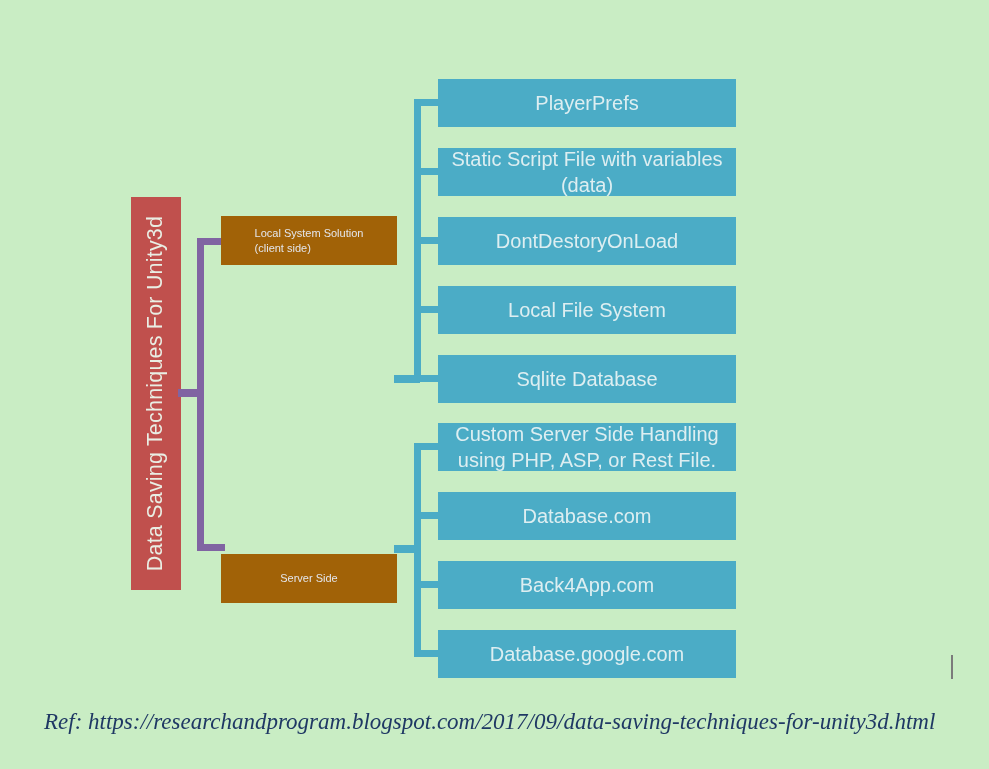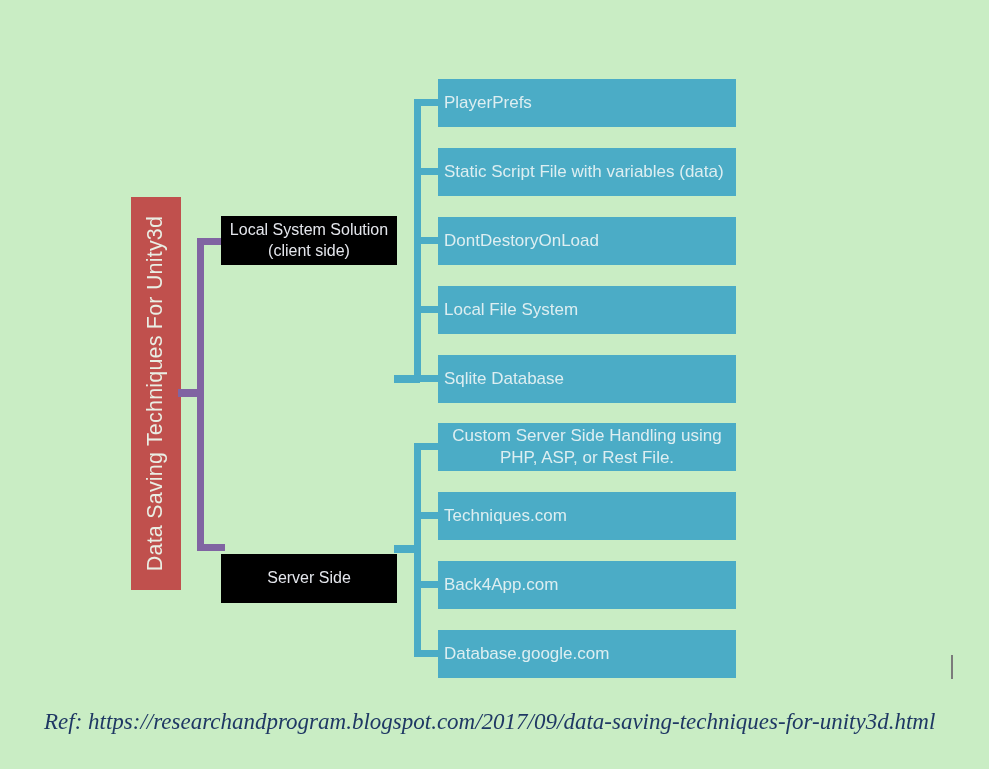--- a/index.html
+++ b/index.html
@@ -37,44 +37,44 @@
     color: #e9eee4;
     font-size: 21.5px;
     letter-spacing: 0.2px;
   }
 
   
   .branch-node {
     position: absolute;
     left: 221px;
     width: 176px;
-    background: #000000;
+    background: #a16207;
     color: #e4e6ec;
     display: flex;
     align-items: center;
     justify-content: center;
-    text-align: center;
-    font-size: 16px;
+    font-size: 11px;
     line-height: 1.28;
   }
   .branch-node.b1 { top: 216px; height: 49px; }
   .branch-node.b2 { top: 526px; height: 49px; margin-top: 28px; }
 
   
   .leaf-node {
     position: absolute;
     left: 438px;
     width: 298px;
     height: 48px;
     background: #4bacc6;
     color: #ddeef1;
     display: flex;
     align-items: center;
+    justify-content: center;
     text-align: center;
-    font-size: 17px;
+    font-size: 20px;
     line-height: 1.3;
     padding: 0 6px;
     box-sizing: border-box;
   }
 
   
   .conn {
     position: absolute;
     background: #8064a2;
   }
@@ -177,21 +177,21 @@
   <div class="conn blue bl-spine"></div>
   <div class="b-stub" style="top:443px"></div>
   <div class="b-stub" style="top:512px"></div>
   <div class="b-stub" style="top:581px"></div>
   <div class="b-stub" style="top:650px"></div>
 
   <div class="leaf-node" style="top:423px">
     <span>Custom Server Side Handling using PHP, ASP, or Rest File.</span>
   </div>
   <div class="leaf-node" style="top:492px">
-    <span>Techniques.com</span>
+    <span>Database.com</span>
   </div>
   <div class="leaf-node" style="top:561px">
     <span>Back4App.com</span>
   </div>
   <div class="leaf-node" style="top:630px">
     <span>Database.google.com</span>
   </div>
 
   <div class="footer-ref">Ref: https://researchandprogram.blogspot.com/2017/09/data-saving-techniques-for-unity3d.html</div>
 

